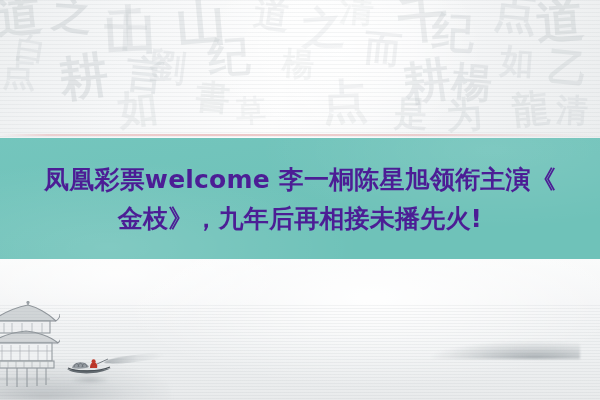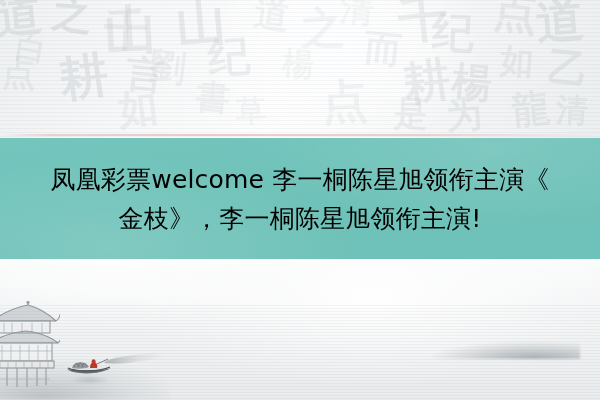--- a/index.html
+++ b/index.html
@@ -78,24 +78,24 @@
     background:
       radial-gradient(ellipse 70% 120% at 18% 90%, rgba(255,255,255,0.13) 0%, rgba(255,255,255,0) 60%),
       radial-gradient(ellipse 60% 100% at 82% 10%, rgba(255,255,255,0.10) 0%, rgba(255,255,255,0) 65%),
       linear-gradient(170deg, rgba(120,200,192,0.55) 0%, rgba(104,190,181,0.0) 55%);
     pointer-events:none;
   }
   #headline{
     position:relative;
     width:560px;
     text-align:center;
-    color:#000000;
+    color:#4c1d95;
     font-family:"DejaVu Sans", sans-serif;
     font-size:25px;
-    font-weight:400;
+    font-weight:700;
     line-height:39px;
     letter-spacing:0.2px;
   }
 
   
   #landscape-zone{
     position:absolute; left:0; top:259px;
     width:600px; height:141px;
     background:
       linear-gradient(to bottom,#fafbfb 0%,#f4f5f6 30%,#eff1f2 62%,#e9ebec 100%);
@@ -200,21 +200,21 @@
     <span class="glyph" style="left:236px; top:96px;  font-size:30px; transform:rotate(-3deg);  opacity:.13;">草</span>
     <span class="glyph" style="left:340px; top:-8px;  font-size:34px; transform:rotate(5deg);   opacity:.12;">清</span>
   </div>
 
   <div id="hairline"></div>
 
   <div id="title-band">
     <div class="wash"></div>
     <div id="headline">
       <div>凤凰彩票welcome 李一桐陈星旭领衔主演《</div>
-      <div>金枝》，李一桐陈星旭领衔主演!</div>
+      <div>金枝》，九年后再相接未播先火!</div>
     </div>
   </div>
 
   <div id="landscape-zone">
     <div id="mist"></div>
     <div id="water-texture"></div>
     <div id="shore-far"></div>
     <div id="shore-left"></div>
 
     <div id="pavilion">

